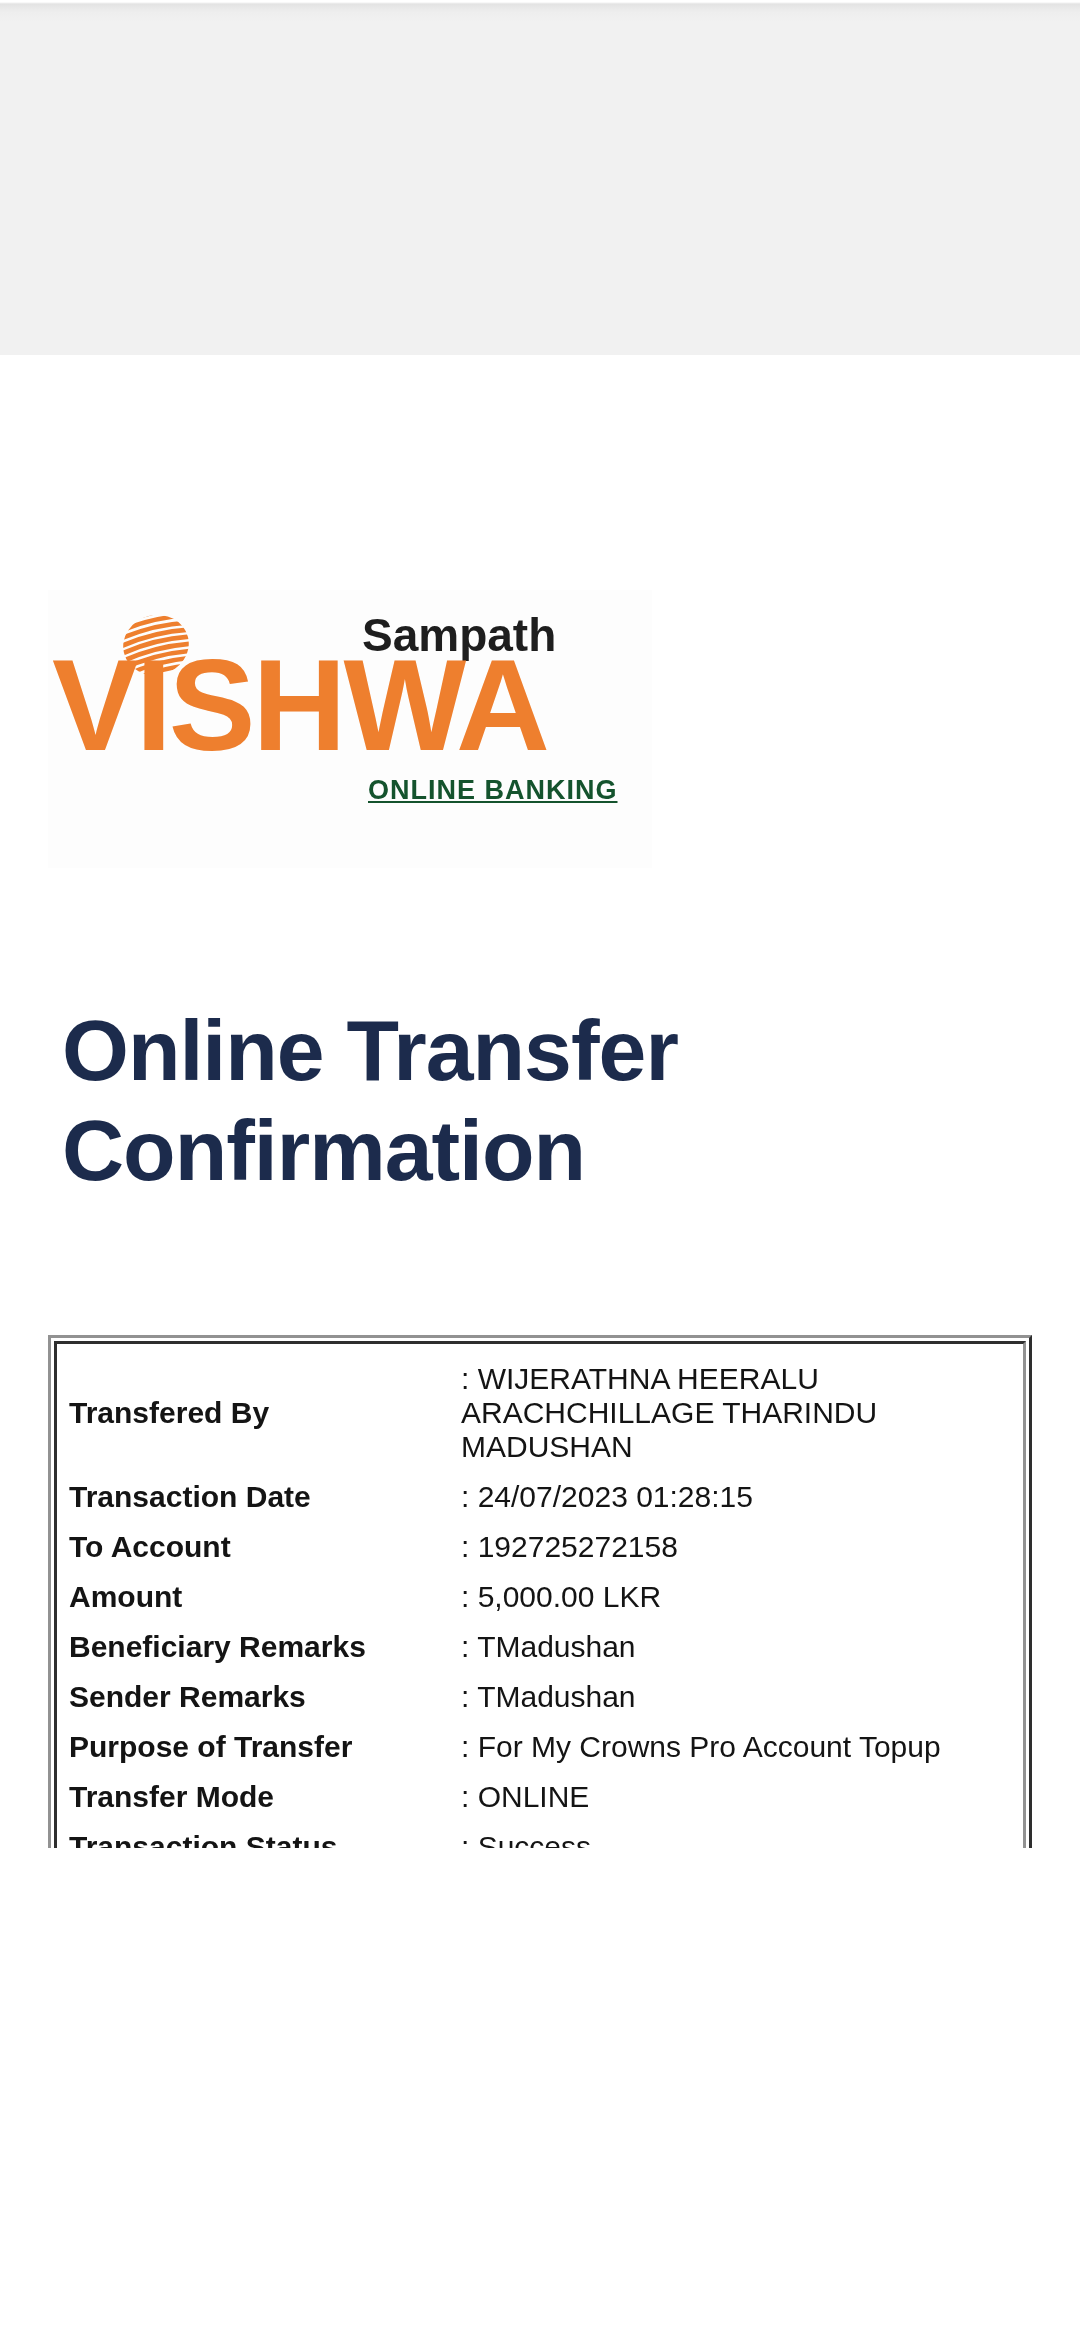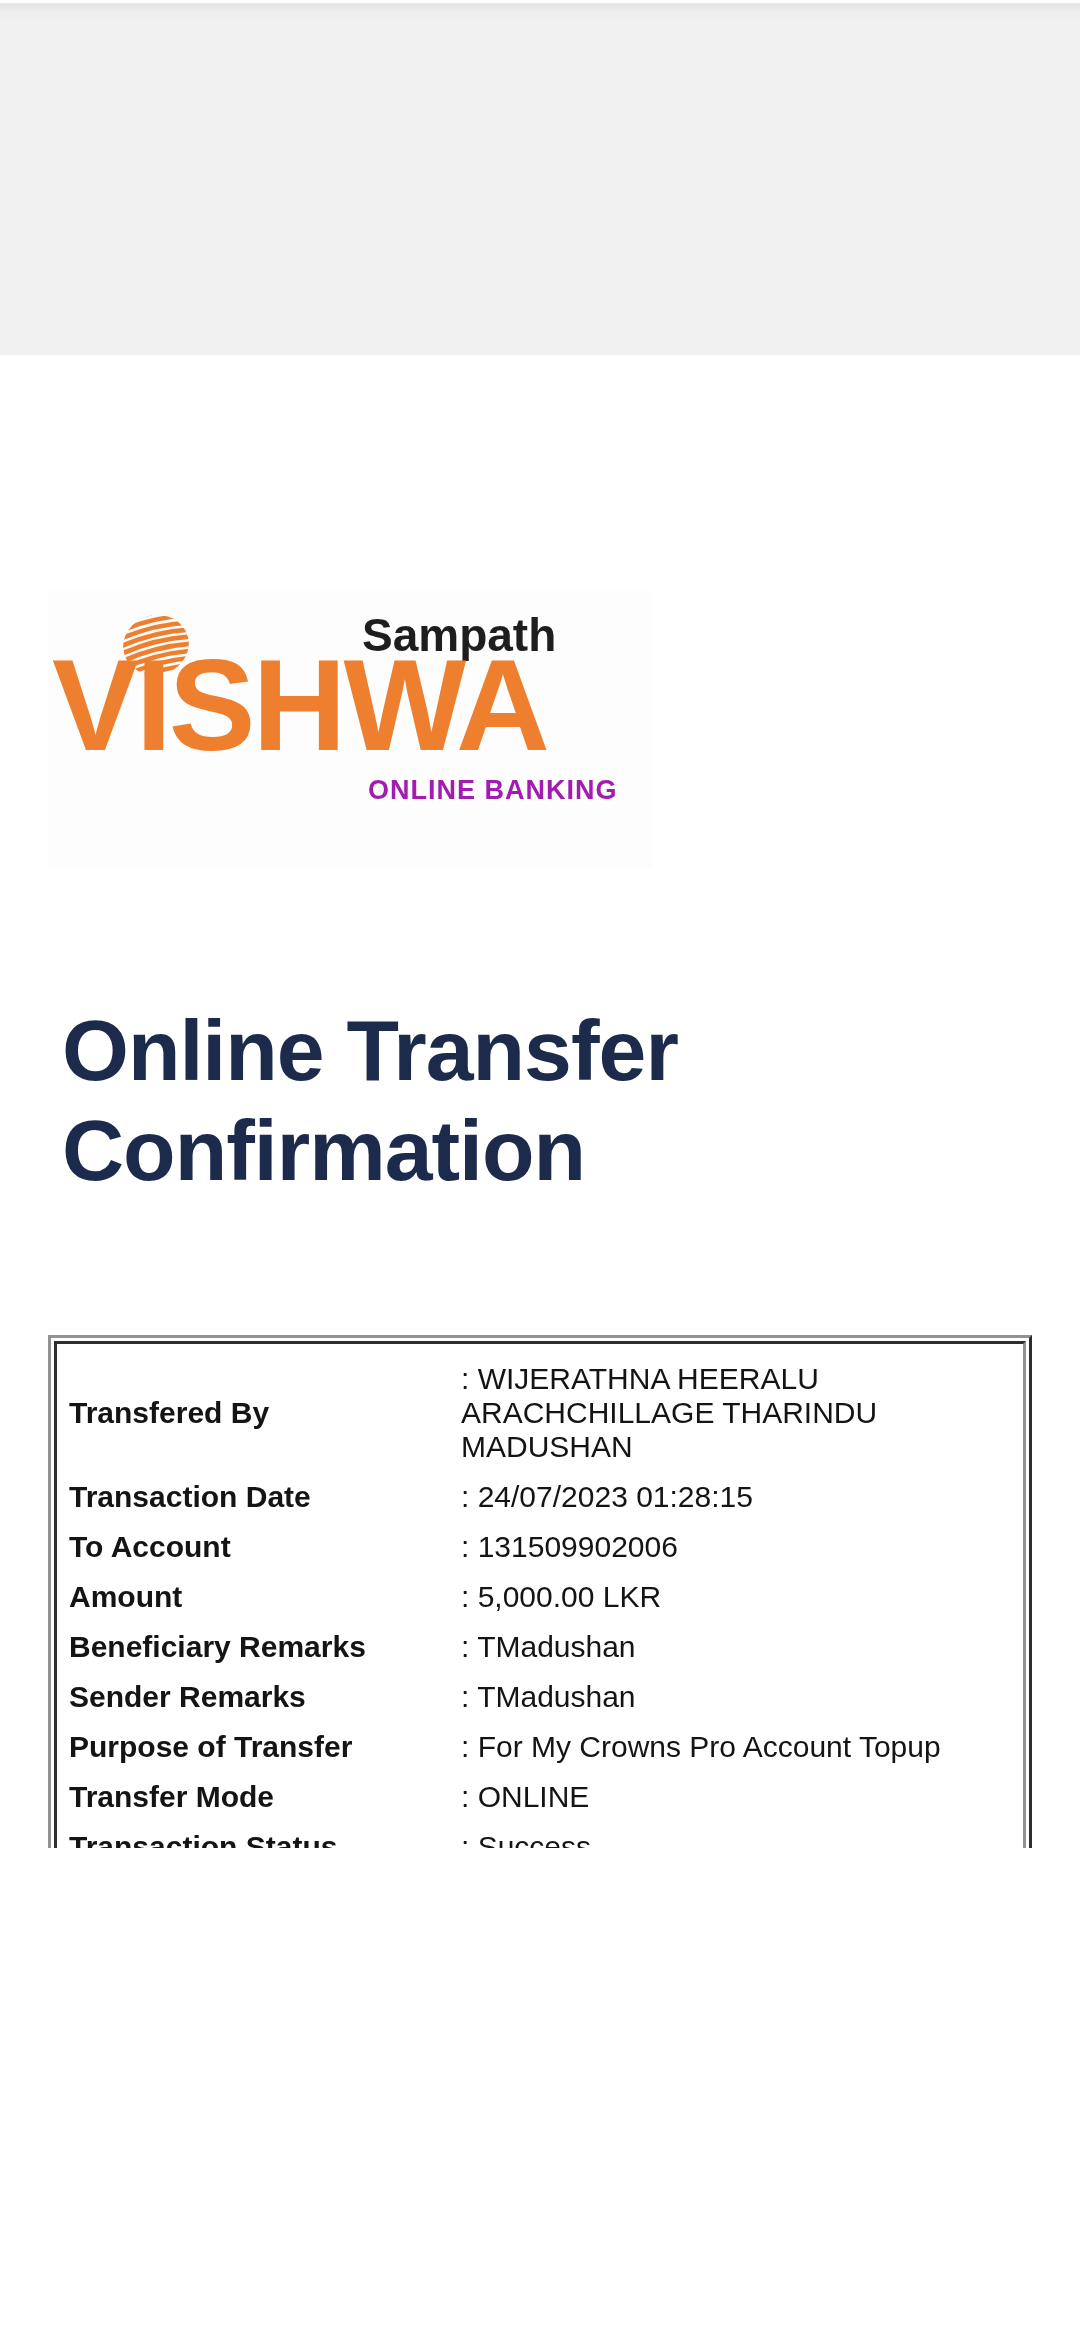--- a/index.html
+++ b/index.html
@@ -17,21 +17,21 @@
     background:linear-gradient(180deg,#d8d8d8 0px,#e9e9e9 9px,var(--page-gray,#f1f1f1) 18px,var(--page-gray,#f1f1f1) 100%);
   }
   
   .logo{position:absolute;left:48px;top:590px;width:604px;height:278px;background:#fdfdfd;}
   .globe{position:absolute;left:74px;top:24px;width:68px;height:62px;color:var(--brand-orange,#ee7f2e);}
   .brand-top{position:absolute;left:314px;top:18px;font-size:46px;line-height:54px;font-weight:700;color:#1e1e1e;white-space:nowrap;}
   .brand-main{
     position:absolute;left:4px;top:44px;font-size:130px;line-height:142px;font-weight:700;
     letter-spacing:-3px;color:var(--brand-orange,#ee7f2e);white-space:nowrap;
   }
-  .brand-sub{position:absolute;left:320px;top:184px;font-size:27px;line-height:32px;font-weight:700;letter-spacing:1px;color:#a21caf;white-space:nowrap;}
+  .brand-sub{position:absolute;left:320px;top:184px;font-size:27px;line-height:32px;font-weight:700;letter-spacing:1px;color:#14532d;white-space:nowrap;text-decoration:underline;}
   
   .page-title{
     position:absolute;left:50px;top:988px;width:960px;margin:12px;
     font-size:86px;line-height:100px;font-weight:700;letter-spacing:-1px;
     color:var(--title-navy,#1c2b4c);
   }
   
   .box-outer{
     position:absolute;left:48px;top:1335px;width:984px;height:672px;box-sizing:border-box;
     border:3px solid;border-color:#929292 #2e2e2e #2e2e2e #929292;background:#fff;
@@ -95,21 +95,21 @@
 
 
   <tr>
     <td class="lbl">Transaction Date</td>
     <td class="val">: 24/07/2023 01:28:15</td>
   </tr>
 
 
   <tr>
     <td class="lbl">To Account</td>
-    <td class="val">: 131509902006</td>
+    <td class="val">: 192725272158</td>
   </tr>
 
   <tr>
     <td class="lbl">Amount</td>
     <td class="val">: 5,000.00 LKR</td>
   </tr>
 
   <tr>
     <td class="lbl">Beneficiary Remarks</td>
     <td class="val">: TMadushan</td>

